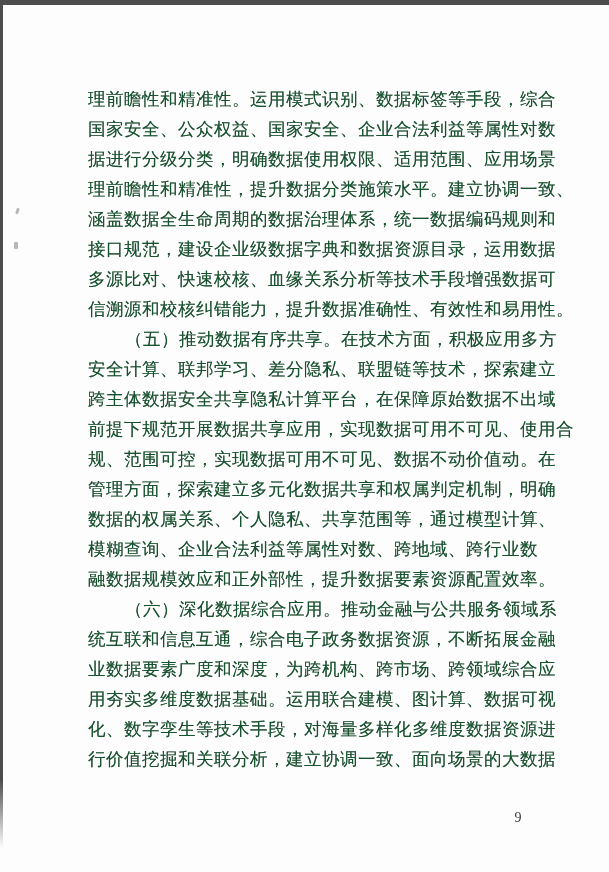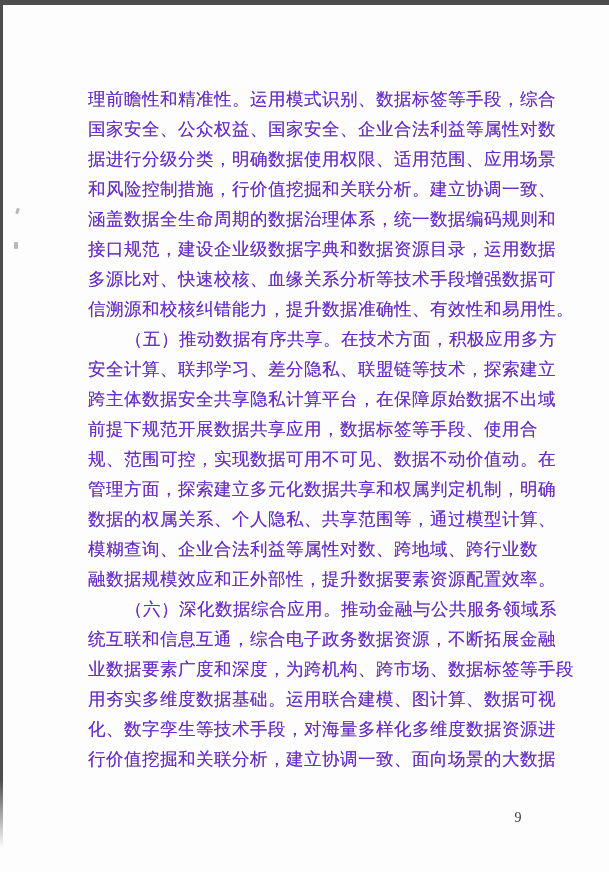--- a/index.html
+++ b/index.html
@@ -35,21 +35,21 @@
     opacity: 0.7;
   }
   .smudge-1 { left: 16px; top: 208px; width: 3px; height: 6px; transform: rotate(18deg); }
   .smudge-2 { left: 14px; top: 242px; width: 4px; height: 7px; }
 
   .text-block {
     position: absolute;
     left: 88px;
     top: 84px;
     width: 437px;
-    color: #6d28d9;
+    color: #14532d;
     font-size: 17.5px;
     letter-spacing: 0.5px;
   }
   .line {
     height: 30px;
     line-height: 30px;
     text-align: justify;
     text-align-last: justify;
     white-space: nowrap;
     text-shadow: 0 0 0.4px rgba(51,51,51,0.55);
@@ -76,36 +76,36 @@
 <div class="page">
   <div class="edge-top"></div>
   <div class="edge-left"></div>
   <div class="smudge smudge-1"></div>
   <div class="smudge smudge-2"></div>
 
   <div class="text-block">
     <div class="line">理前瞻性和精准性。运用模式识别、数据标签等手段，综合</div>
     <div class="line">国家安全、公众权益、国家安全、企业合法利益等属性对数</div>
     <div class="line">据进行分级分类，明确数据使用权限、适用范围、应用场景</div>
-    <div class="line">和风险控制措施，行价值挖掘和关联分析。建立协调一致、</div>
+    <div class="line">理前瞻性和精准性，提升数据分类施策水平。建立协调一致、</div>
     <div class="line">涵盖数据全生命周期的数据治理体系，统一数据编码规则和</div>
     <div class="line">接口规范，建设企业级数据字典和数据资源目录，运用数据</div>
     <div class="line">多源比对、快速校核、血缘关系分析等技术手段增强数据可</div>
     <div class="line">信溯源和校核纠错能力，提升数据准确性、有效性和易用性。</div>
     <div class="line indent">（五）推动数据有序共享。在技术方面，积极应用多方</div>
     <div class="line">安全计算、联邦学习、差分隐私、联盟链等技术，探索建立</div>
     <div class="line">跨主体数据安全共享隐私计算平台，在保障原始数据不出域</div>
-    <div class="line">前提下规范开展数据共享应用，数据标签等手段、使用合</div>
+    <div class="line">前提下规范开展数据共享应用，实现数据可用不可见、使用合</div>
     <div class="line">规、范围可控，实现数据可用不可见、数据不动价值动。在</div>
     <div class="line">管理方面，探索建立多元化数据共享和权属判定机制，明确</div>
     <div class="line">数据的权属关系、个人隐私、共享范围等，通过模型计算、</div>
     <div class="line">模糊查询、企业合法利益等属性对数、跨地域、跨行业数</div>
     <div class="line">融数据规模效应和正外部性，提升数据要素资源配置效率。</div>
     <div class="line indent">（六）深化数据综合应用。推动金融与公共服务领域系</div>
     <div class="line">统互联和信息互通，综合电子政务数据资源，不断拓展金融</div>
-    <div class="line">业数据要素广度和深度，为跨机构、跨市场、数据标签等手段</div>
+    <div class="line">业数据要素广度和深度，为跨机构、跨市场、跨领域综合应</div>
     <div class="line">用夯实多维度数据基础。运用联合建模、图计算、数据可视</div>
     <div class="line">化、数字孪生等技术手段，对海量多样化多维度数据资源进</div>
     <div class="line">行价值挖掘和关联分析，建立协调一致、面向场景的大数据</div>
   </div>
 
   <div class="page-number">9</div>
 </div>
 
 </body></html>

